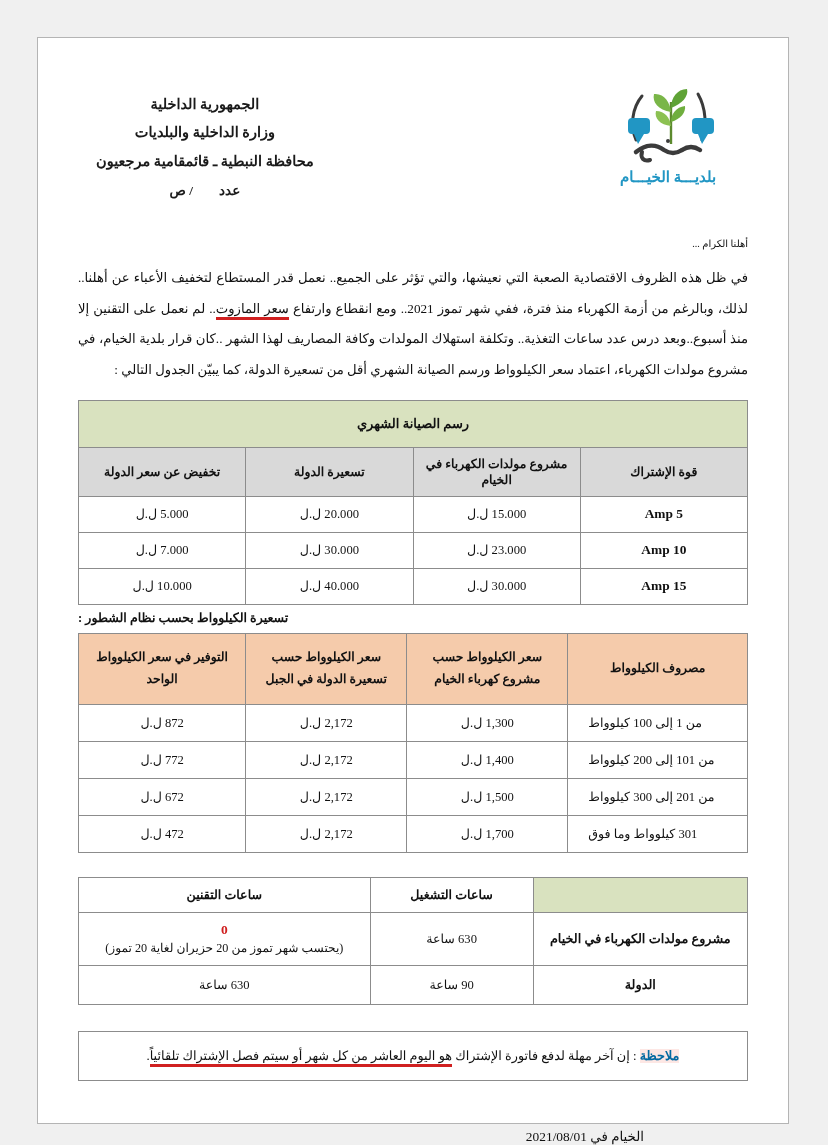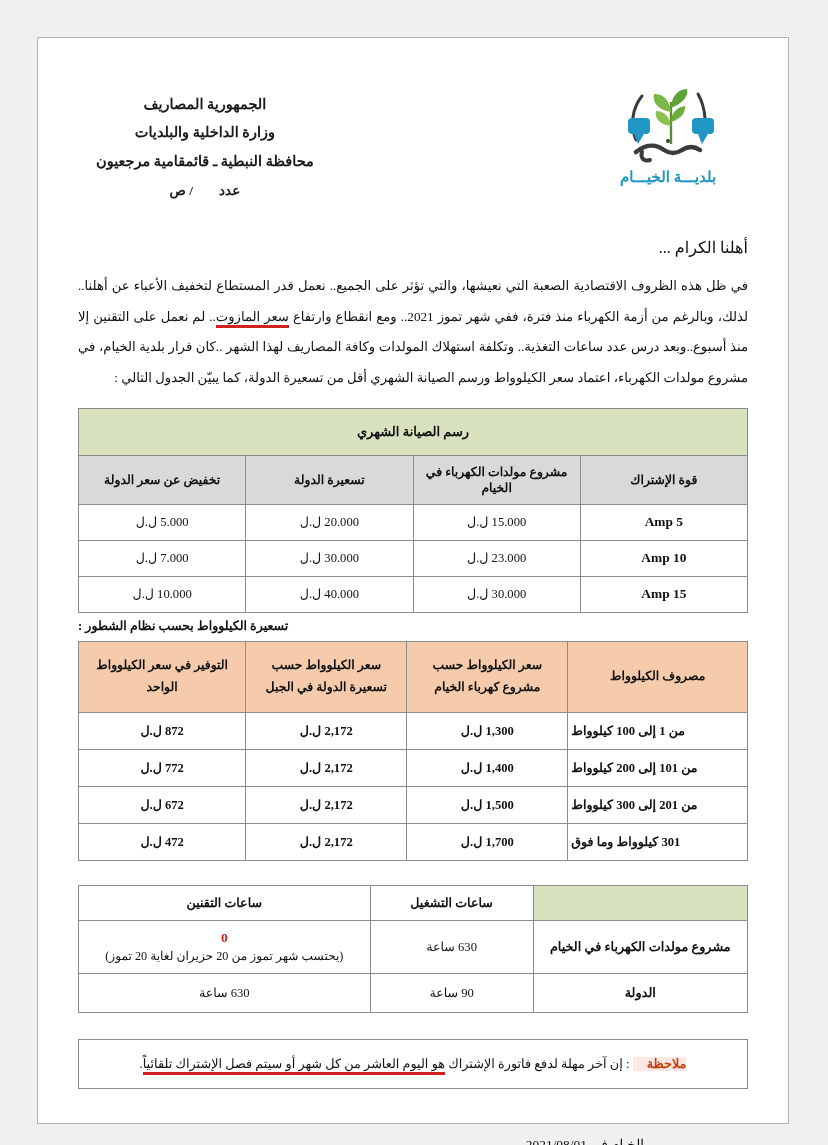--- a/index.html
+++ b/index.html
@@ -83,21 +83,21 @@
     text-align: center;
     font-size: 15px;
     font-weight: bold;
     color: #2196c4;
     letter-spacing: 1px;
   }
 
   
   .body-text { direction: rtl; text-align: justify; padding-top: 6px; }
   .greet {
-    font-size: 16px;
+    font-size: 10px;
     color: #111;
     margin-bottom: 14px;
     text-align: right;
   }
   .para {
     font-size: 13.2px;
     color: #111;
     line-height: 2.32;
     text-align: justify;
     text-align-last: right;
@@ -150,21 +150,21 @@
   }
 
   .tbl2 .t2-head td {
     background: #f5cbab;
     font-weight: bold;
     font-size: 12.4px;
     line-height: 1.75;
     padding: 8px 6px;
     height: 54px;
   }
-  .tbl2 td { padding: 8px 3px; font-weight: bold; }
+  .tbl2 td { padding: 8px 20px; }
   .tbl2 .t2-body td { height: 20px; }
   .t2-first { text-align: left; }
 
   .tbl3 { margin-top: 24px; }
   .tbl3 .t3-head td {
     font-weight: bold;
     font-size: 12.6px;
     padding: 9px 4px;
   }
   .t3-green { background: #d9e2bf; }
@@ -182,46 +182,45 @@
 
   
   .note-box {
     margin-top: 26px;
     border: 1px solid #8c8c8c;
     direction: rtl;
     padding: 14px 14px 16px 14px;
     text-align: center;
   }
   .note-label {
-    color: #c2410c;
+    color: #0369a1;
     font-weight: bold;
     font-size: 12.8px;
     background: #fde7e4;
-    padding-left: 14px;
   }
   .note-text { font-size: 12.8px; color: #111; }
   .note-u {
     border-bottom: 3px solid #d02020;
     padding-bottom: 1px;
   }
 
   
   .footer { direction: rtl; margin-top: 48px; padding-right: 104px; }
   .footer-line { font-size: 13.4px; color: #111; margin-bottom: 30px; }
 </style>
 </head>
 <body>
 
 <div class="page">
  <div class="page-inner">
 
   <div class="header">
 
     <div class="header-text">
-      <div class="hline">الجمهورية المصاريف</div>
+      <div class="hline">الجمهورية الداخلية</div>
       <div class="hline">وزارة الداخلية والبلديات</div>
       <div class="hline">محافظة النبطية ـ قائمقامية مرجعيون</div>
       <div class="hline num">
         <span>عدد</span><span class="gap"></span><span>/ ص</span>
       </div>
     </div>
 
     <div class="logo">
       <svg width="118" height="92" viewBox="0 0 118 92">
 

